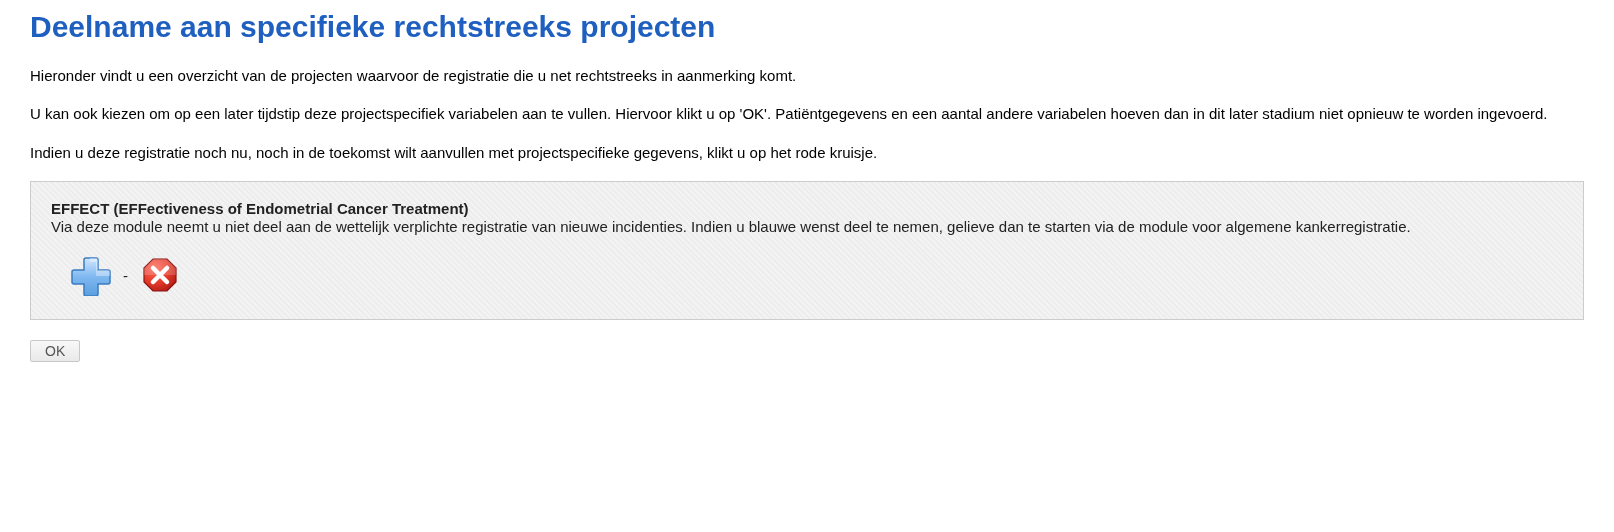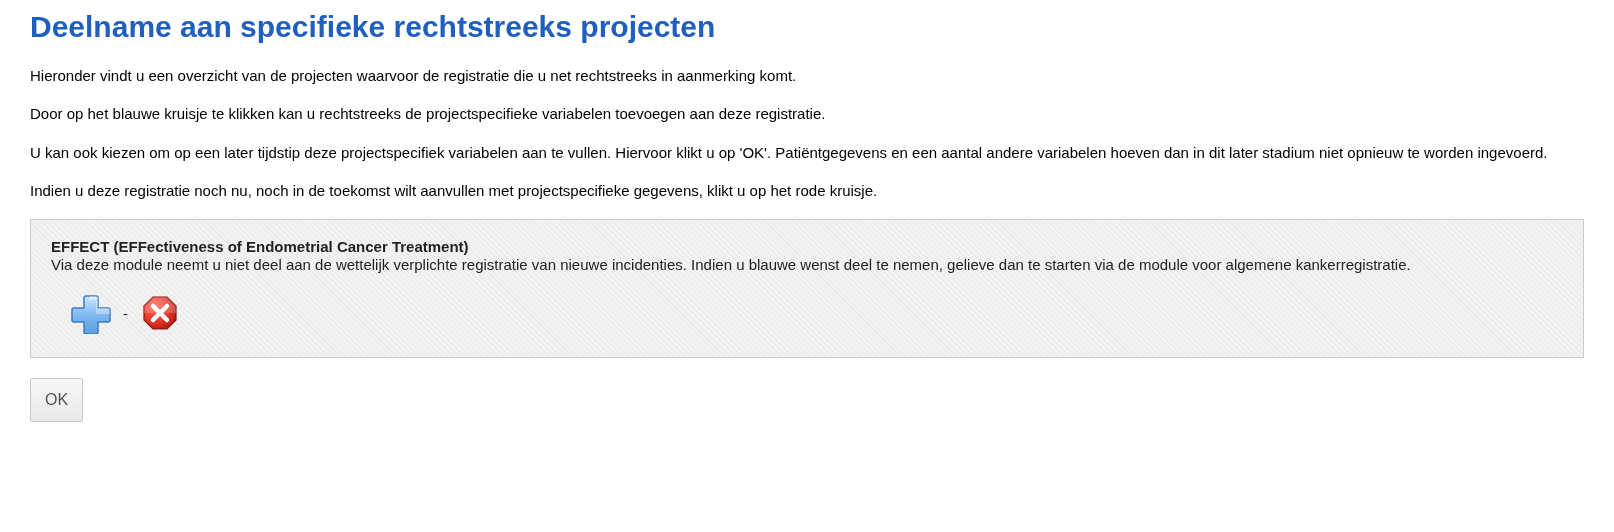--- a/index.html
+++ b/index.html
@@ -62,40 +62,39 @@
     .plus-btn, .cancel-btn {
       width: 44px;
       height: 44px;
       display: inline-flex;
       align-items: center;
       justify-content: center;
       cursor: pointer;
     }
     .ok-button {
       display: inline-block;
-      padding: 12px 14px;
+      padding: 2px 14px;
       background: linear-gradient(to bottom, #f8f8f8, #e9e9e9);
       border: 1px solid #c8c8c8;
       color: #555555;
-      font-size: 16px;
+      font-size: 14px;
       font-family: inherit;
       cursor: pointer;
       border-radius: 2px;
     }
   </style>
 </head>
 <body>
 
 
 
 <h1 class="page-title">Deelname aan specifieke rechtstreeks projecten</h1>
 
 <div class="intro">
   <p>Hieronder vindt u een overzicht van de projecten waarvoor de registratie die u net rechtstreeks in aanmerking komt.</p>
-  <p>Door op het blauwe kruisje te klikken kan u rechtstreeks de projectspecifieke variabelen toevoegen aan deze registratie.</p>
   <p>U kan ook kiezen om op een later tijdstip deze projectspecifiek variabelen aan te vullen. Hiervoor klikt u op 'OK'. Patiëntgegevens en een aantal andere variabelen hoeven dan in dit later stadium niet opnieuw te worden ingevoerd.</p>
   <p>Indien u deze registratie noch nu, noch in de toekomst wilt aanvullen met projectspecifieke gegevens, klikt u op het rode kruisje.</p>
 </div>
 
 <div class="project-box">
   <div class="project-title">EFFECT (EFFectiveness of Endometrial Cancer Treatment)</div>
   <div class="project-desc">Via deze module neemt u niet deel aan de wettelijk verplichte registratie van nieuwe incidenties. Indien u blauwe wenst deel te nemen, gelieve dan te starten via de module voor algemene kankerregistratie.</div>
   <div class="icon-row">
     <span class="plus-btn">
       <svg width="42" height="42" viewBox="0 0 42 42">

